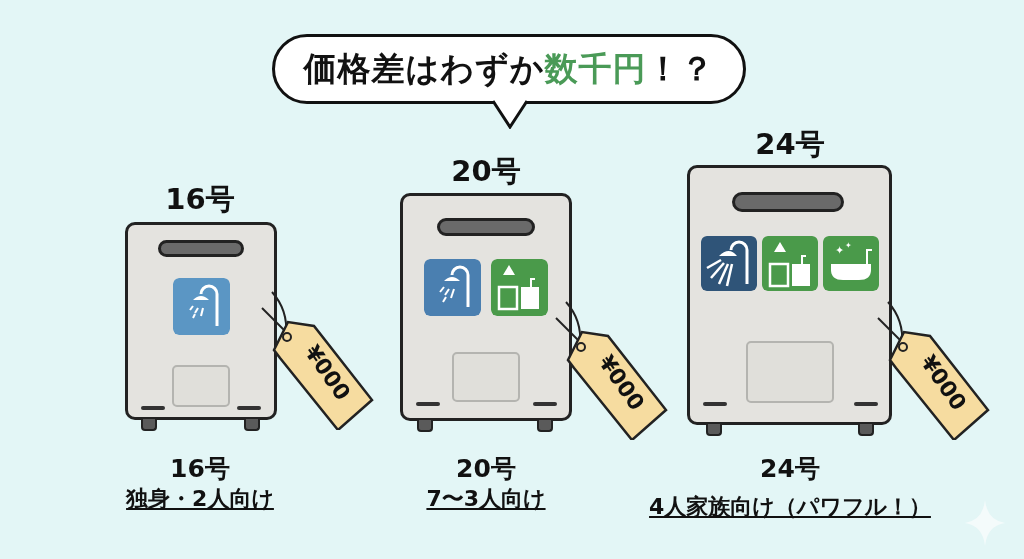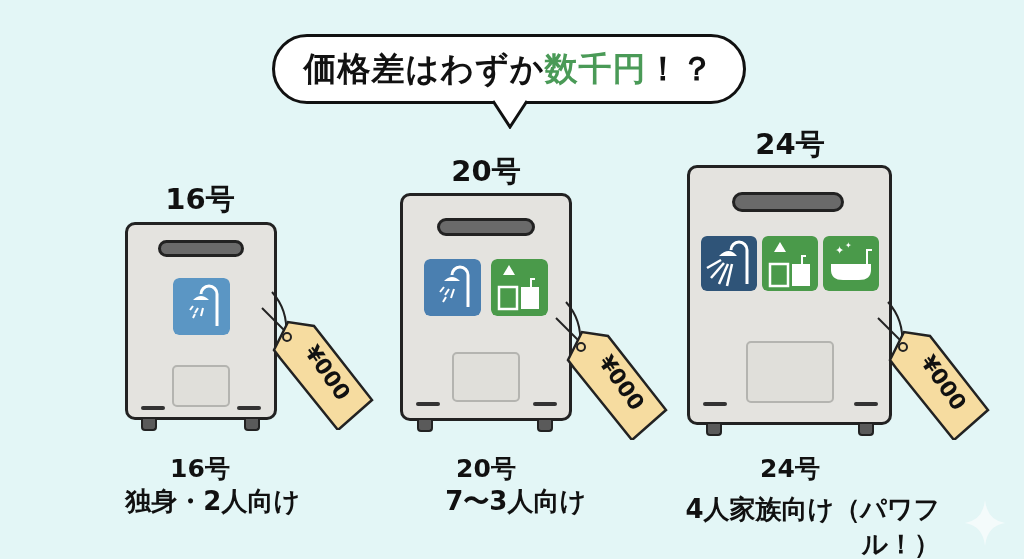--- a/index.html
+++ b/index.html
@@ -6,21 +6,21 @@
   body{width:1024px;height:559px;background:#e3f6f6;position:relative;overflow:hidden;
        font-family:"DejaVu Sans","Liberation Sans",sans-serif;color:#111;}
   .abs{position:absolute;}
   
   .bubble{left:272px;top:34px;width:474px;height:70px;background:#fff;border:3px solid #111;border-radius:36px;
           box-sizing:border-box;display:flex;align-items:center;justify-content:center;}
   .bubble-text{font-size:33px;font-weight:bold;letter-spacing:1px;}
   .bubble-green{color:#4a9a57;}
   .size-title{font-size:29px;font-weight:bold;text-align:center;width:120px;}
   .cap-size{font-size:25px;font-weight:bold;text-align:center;}
-  .cap-desc{font-size:26px;font-weight:bold;text-align:right;}
+  .cap-desc{font-size:22px;font-weight:bold;text-align:center;text-decoration:underline;}
   .heater{background:#e4e3df;border:3px solid #222;border-radius:10px;box-sizing:border-box;}
   .vent{border:3px solid #222;background:#6a6a6a;border-radius:10px;box-sizing:border-box;}
   .vent::after{content:"";position:absolute;}
   .panel{border:2px solid #b4b4b0;border-radius:5px;box-sizing:border-box;background:#e0dfda;}
   .slot{height:4px;background:#333;border-radius:2px;width:24px;}
   .foot{width:16px;height:12px;background:#5a5a5a;border:2px solid #222;border-top:none;border-radius:0 0 4px 4px;box-sizing:border-box;}
   .icon{border-radius:6px;}
 </style>
 </head>
 <body>

